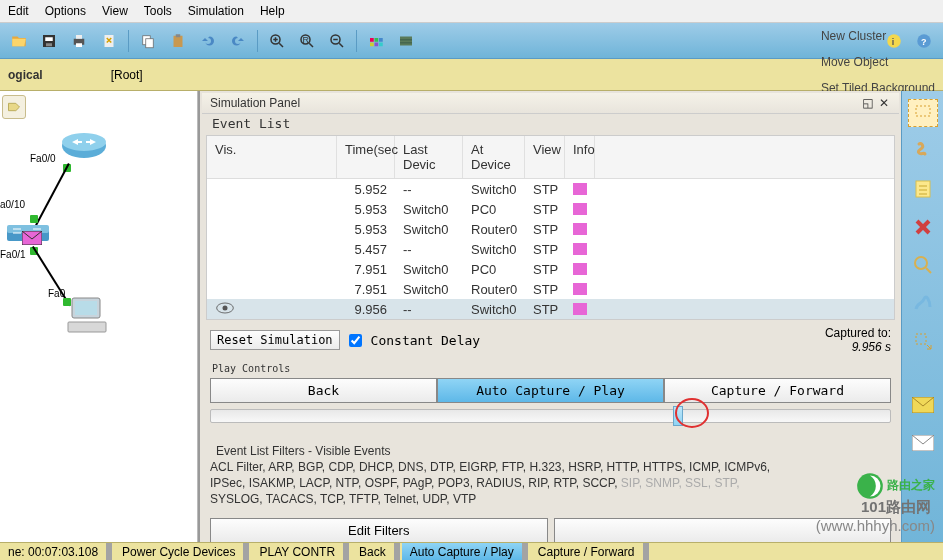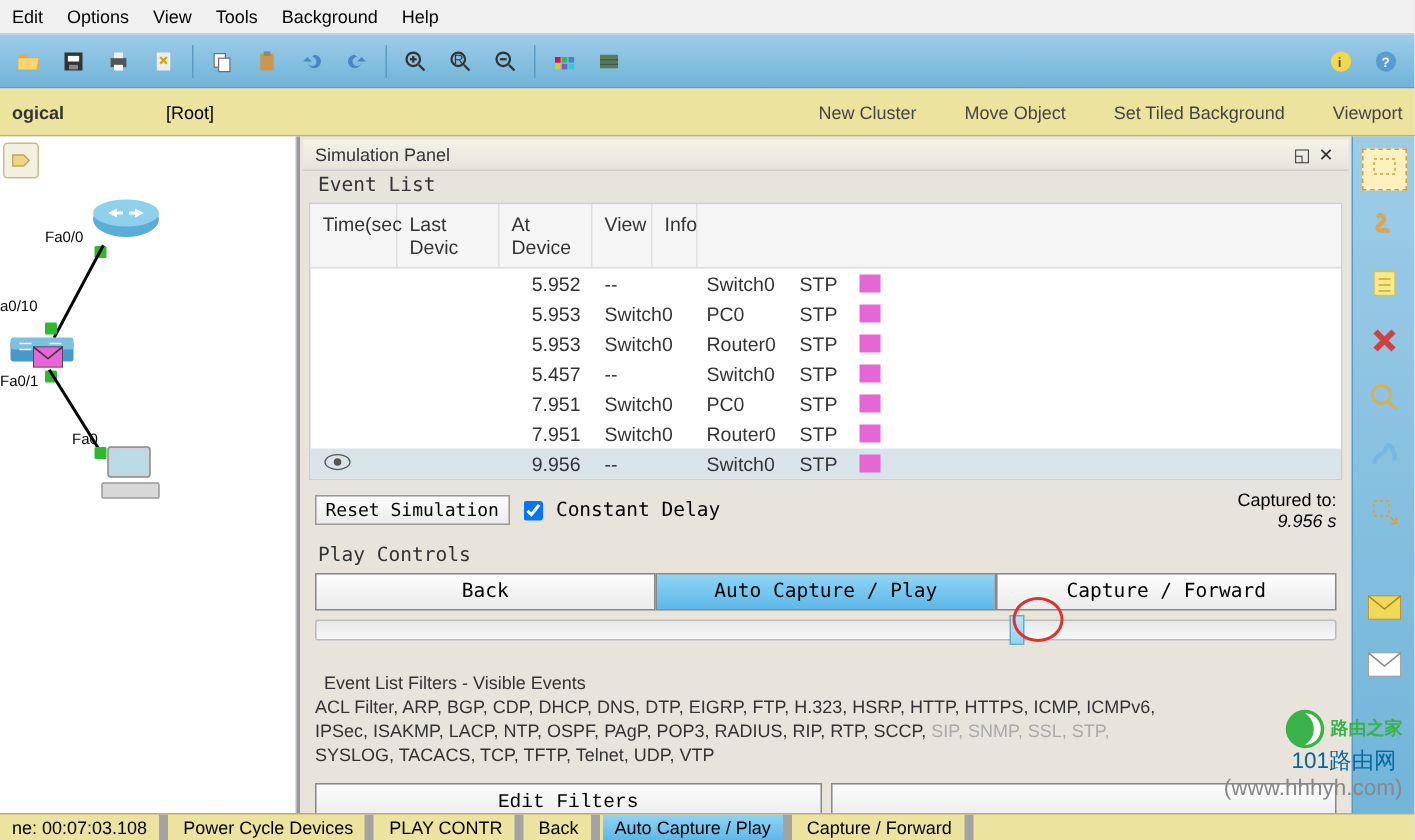--- a/index.html
+++ b/index.html
@@ -9,21 +9,21 @@
 .menubar span { cursor: default; }
 
 .toolbar { background: linear-gradient(#9ecce8, #6fb4d8); border-bottom: 1px solid #5a9bc4; padding: 4px 6px; display: flex; gap: 4px; align-items: center; height: 36px; }
 .tb-btn { width: 26px; height: 26px; display: flex; align-items: center; justify-content: center; border-radius: 2px; }
 .tb-btn svg { width: 18px; height: 18px; }
 .tb-sep { width: 1px; height: 22px; background: #5a9bc4; margin: 0 2px; }
 
 .sub-toolbar { background: #ece39f; border-bottom: 1px solid #b8af6a; padding: 4px 8px; display: flex; align-items: center; height: 32px; gap: 8px; }
 .sub-toolbar .tab { font-weight: bold; color: #333; }
 .sub-toolbar .root { margin-left: 60px; color: #000000; }
-.sub-toolbar .right-actions { margin-left: auto; display: flex; gap: 32px; color: #444; }
+.sub-toolbar .right-actions { margin-left: auto; display: flex; gap: 12px; color: #444; flex-direction: column; }
 .sub-toolbar .right-actions span { white-space: nowrap; }
 
 .main { display: flex; height: calc(100% - 88px); }
 .canvas { width: 198px; background: #fff; position: relative; border-right: 1px solid #bbb; }
 .canvas .device { position: absolute; text-align: center; }
 .canvas .label { font-size: 10px; color: #000; position: absolute; white-space: nowrap; }
 .canvas .link { position: absolute; border-left: 2px solid #000; transform-origin: top left; }
 .canvas .led { width: 8px; height: 8px; background: #2fb82f; border-radius: 1px; position: absolute; }
 
 .sim-panel { flex: 1; background: #e8e4dc; border-left: 2px solid #999; display: flex; flex-direction: column; padding: 2px; }
@@ -43,59 +43,59 @@
 .col-last { width: 68px; }
 .col-at { width: 62px; }
 .col-type { width: 40px; }
 .col-info { width: 30px; }
 .info-box { width: 18px; height: 12px; display:inline-block; }
 .eye svg { width: 20px; height: 12px; }
 
 .controls-row { display: flex; align-items: center; padding: 4px 8px; gap: 6px; }
 .controls-row .pt-btn { background: linear-gradient(#fdfdfd,#ebebeb); border: 1px solid #999; padding: 2px 6px; font-family: monospace; font-size: 12px; }
 .captured { margin-left: auto; text-align: right; font-family: monospace; font-size: 13px; line-height: 1.2; }
-.section-label { padding: 4px 10px; font-family: monospace; font-size: 13px; color: #333; }
+.section-label { padding: 4px 10px; font-family: monospace; font-size: 10px; color: #333; }
 
 .play-btns { display: flex; padding: 0 8px; gap: 0; }
 .play-btns button { flex: 1; padding: 4px; font-family: monospace; font-size: 13px; border: 1px solid #888; background: linear-gradient(#fdfdfd,#ebebeb); }
 .play-btns button.active { background: linear-gradient(#8fd4f5,#5eb8e8); }
 
 .slider-wrap { margin: 6px 8px; height: 14px; background: linear-gradient(#e8e8e8,#f8f8f8); border: 1px solid #bbb; border-radius: 2px; position: relative; }
 .slider-thumb { position: absolute; width: 10px; height: 20px; background: linear-gradient(#bde5f8,#8fd4f5); border: 1px solid #6aa8cc; top: -4px; left: 68%; }
 .red-circle { position: absolute; width: 34px; height: 30px; border: 2px solid #e03030; border-radius: 50%; top: 398px; left: 675px; z-index: 10; }
 
 .filters { margin: 14px 8px 4px; font-family: monospace; font-size: 12.5px; line-height: 1.35; color: #333; }
 .filters .greyed { color: #aaa; }
 
 .edit-filters-row { display: flex; padding: 6px 8px; gap: 6px; }
-.edit-filters-row button { flex: 1; padding: 4px; font-family: Liberation Mono, monospace; font-size: 13px; border: 1px solid #888; background: linear-gradient(#fdfdfd,#ebebeb); }
+.edit-filters-row button { flex: 1; padding: 4px; font-family: Liberation Sans, sans-serif; font-size: 13px; border: 1px solid #888; background: linear-gradient(#fdfdfd,#ebebeb); }
 
 .right-toolbar { width: 42px; background: linear-gradient(#9ecce8, #6fb4d8); display: flex; flex-direction: column; gap: 10px; padding: 8px 4px; align-items: center; border-left: 1px solid #5a9bc4; }
 .right-toolbar .rt-btn { width: 30px; height: 28px; display:flex; align-items:center; justify-content:center; }
 
 .bottom-bar { position: absolute; bottom: 0; left: 0; right: 0; height: 18px; background: #ece39f; display: flex; gap: 2px; overflow: hidden; font-family: monospace; font-size: 12px; border-top:1px solid #b8af6a; }
 .bottom-bar .bb-item { padding: 2px 8px; border-right: 6px solid #a3a3a3; white-space: nowrap; }
 .bottom-bar .bb-active { background: linear-gradient(#8fd4f5,#5eb8e8); }
 
 .watermark { position: absolute; right: 8px; bottom: 26px; text-align: right; color: #3ab24a; font-size: 20px; font-weight: bold; pointer-events:none; z-index:15; }
 .watermark .url { color: #888; font-size: 15px; font-weight: normal; }
-.watermark .sub { color: #0369a1; font-size: 15px; font-weight: normal; margin-right: 4px; margin-top: -2px; }
+.watermark .sub { color: #737373; font-size: 15px; font-weight: bold; margin-right: 4px; margin-top: -2px; }
 .watermark svg { vertical-align: middle; }
 
 input[type=checkbox] { margin: 0 3px; }
 </style>
 </head>
 <body>
 
 <div class="menubar">
     <span>Edit</span>
     <span>Options</span>
     <span>View</span>
     <span>Tools</span>
-    <span>Background</span>
+    <span>Simulation</span>
     <span>Help</span>
   </div>
 
 <div class="toolbar">
   <div class="tb-btn">
       <svg viewBox="0 0 24 24">
         <path fill="#e8a83c" d="M3 6h7l2 2h9v11H3z"></path>
         <path fill="#fcd56b" d="M3 9h18l-2 10H3z"></path>
       </svg>
     </div>
@@ -266,20 +266,21 @@
     <div class="sim-title">
       <span>Simulation Panel</span>
       <div class="close-btns">
         <span>◱</span>
         <span>✕</span>
       </div>
     </div>
     <div class="sim-subtitle">Event List</div>
     <div class="event-table">
       <div class="event-header">
+        <div class="col-vis">Vis.</div>
         <div class="col-time">Time(sec</div>
         <div class="col-last">Last Devic</div>
         <div class="col-at">At Device</div>
         <div class="col-type">View</div>
         <div class="col-info">Info</div>
       </div>
       <div id="event-rows">
           <div class="event-row">
             <div class="col-vis"></div>
             <div class="col-time">5.952</div>

